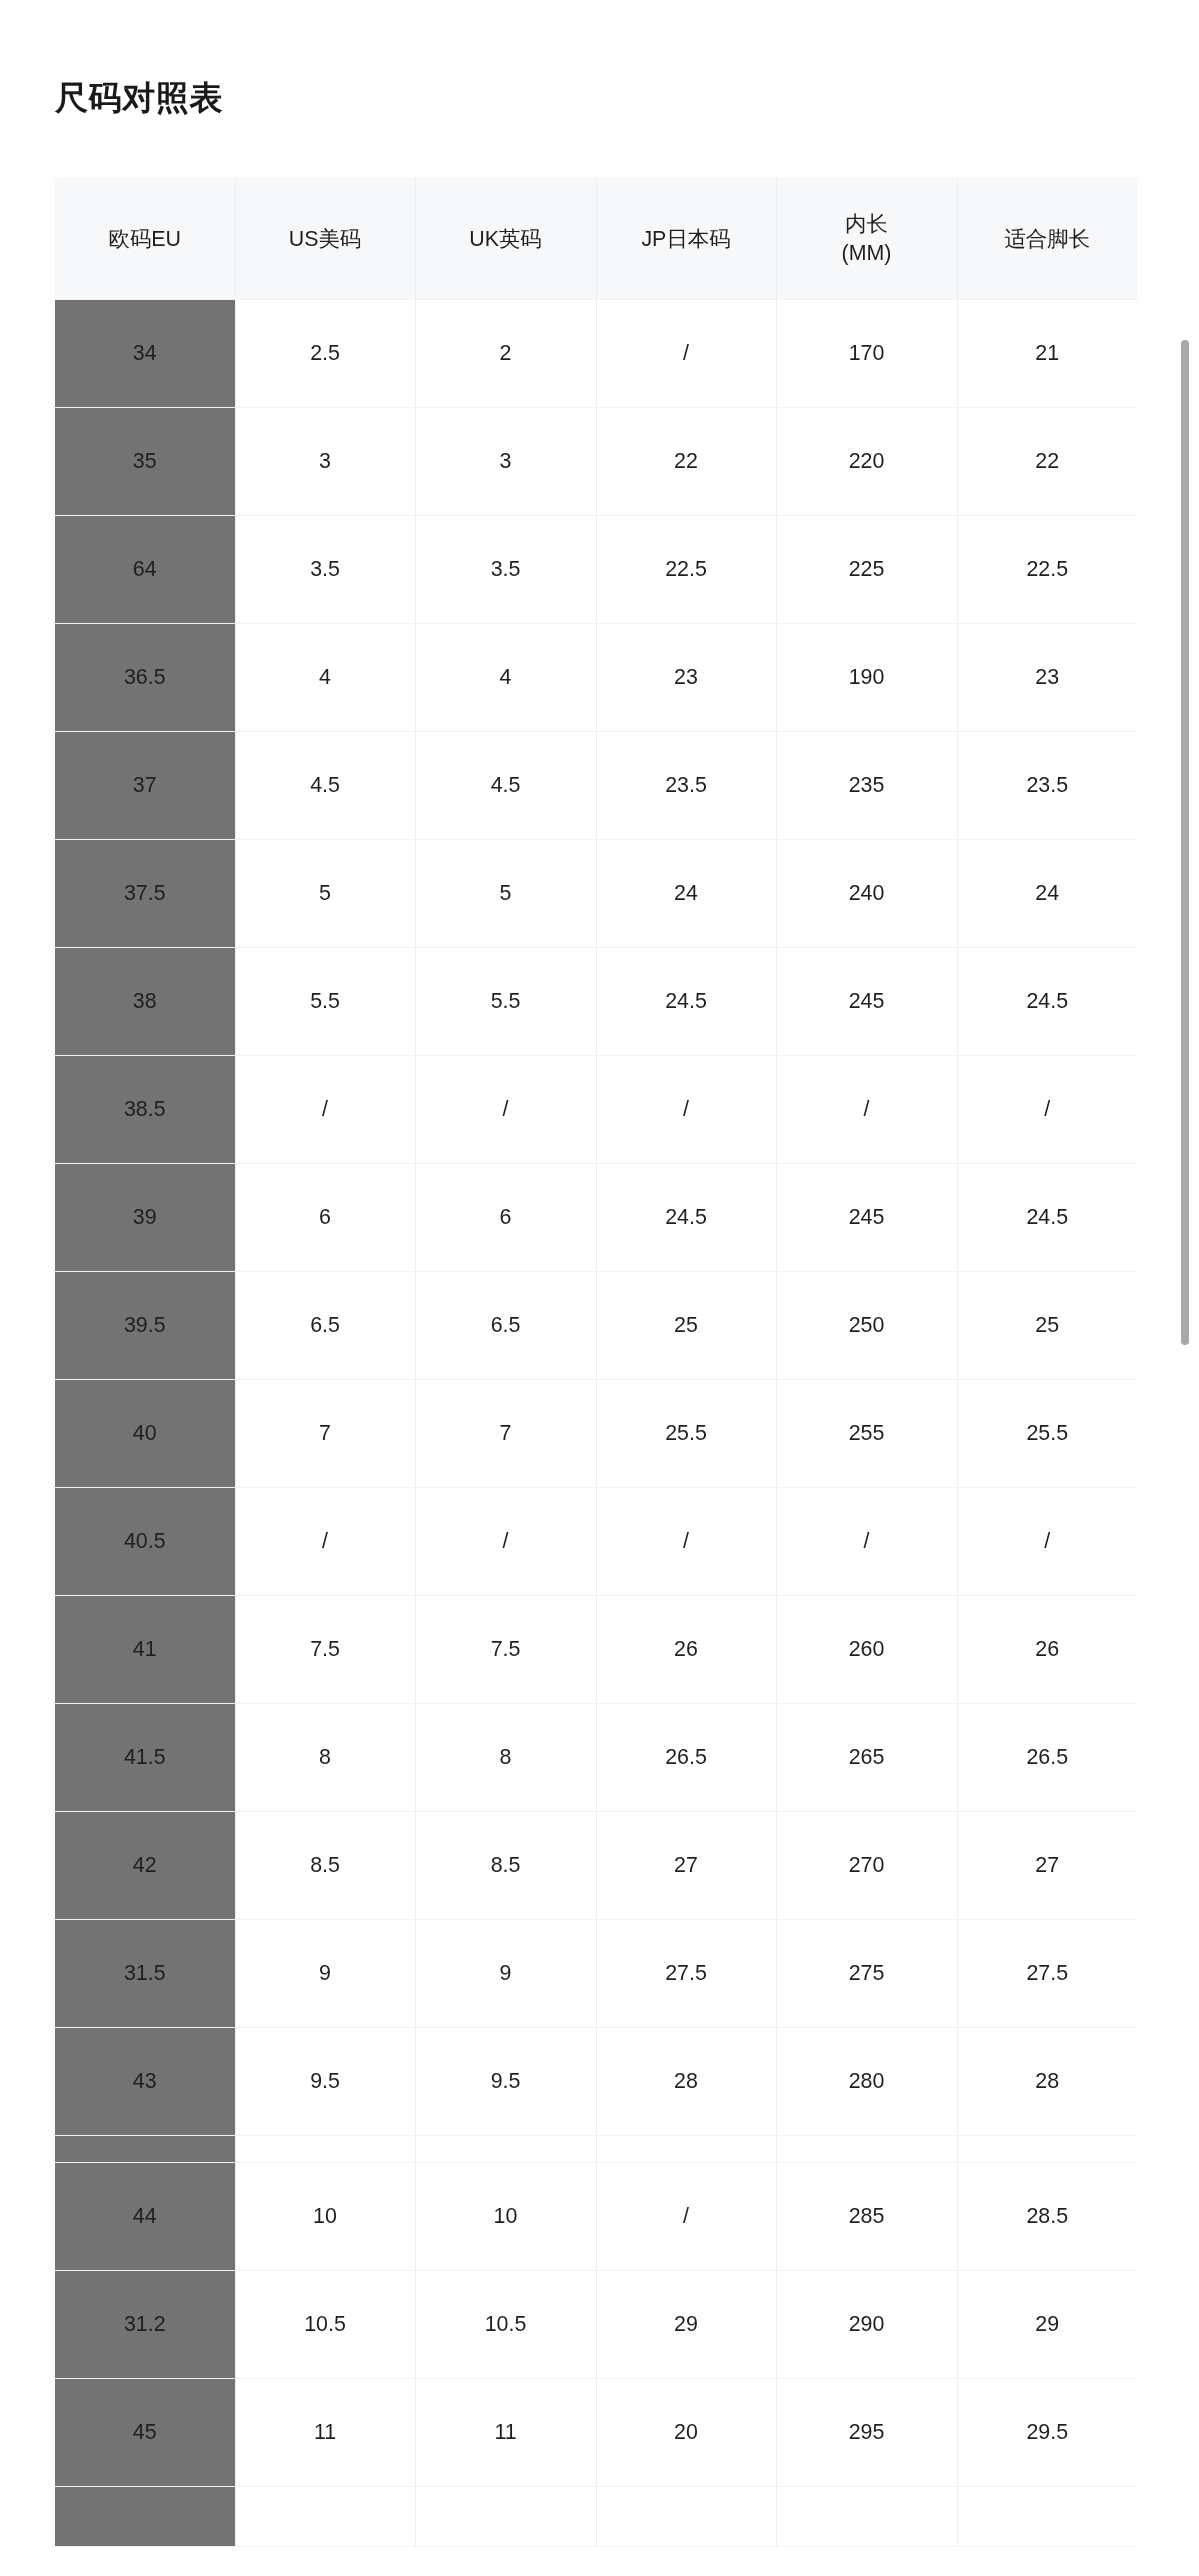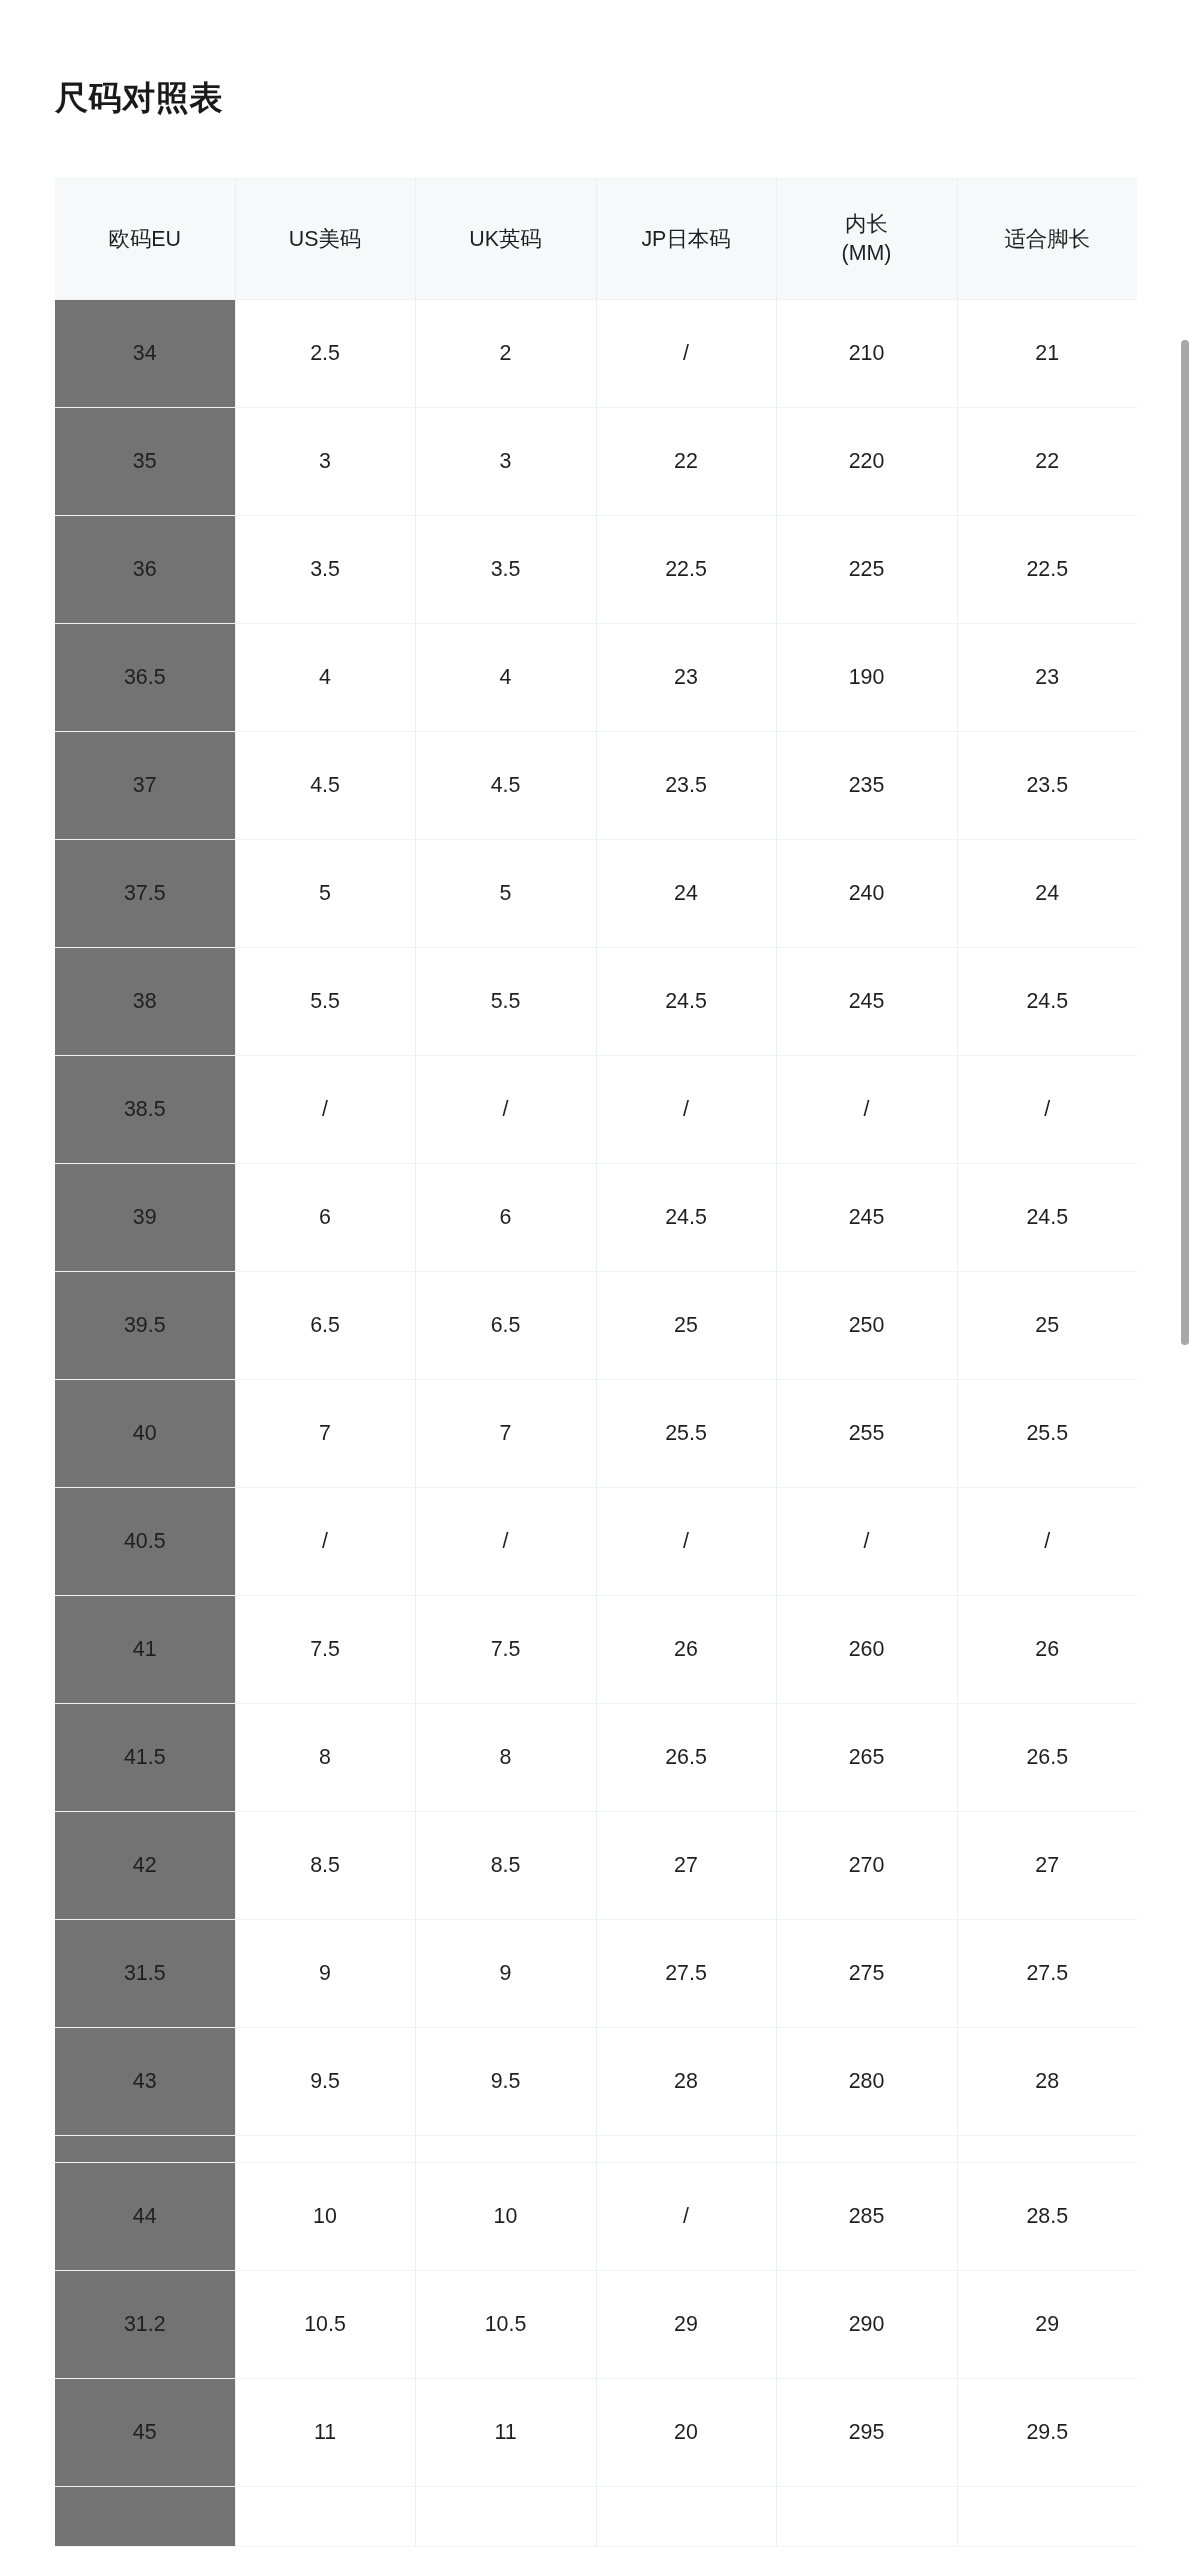--- a/index.html
+++ b/index.html
@@ -128,33 +128,33 @@
               <span class="hdr-line">适合脚长</span>
             </th>
           </tr>
       </thead>
       <tbody id="table-body">
           <tr>
             <td class="first-col">34</td>
             <td>2.5</td>
             <td>2</td>
             <td>/</td>
-            <td>210</td>
+            <td>170</td>
             <td>21</td>
           </tr>
           <tr>
             <td class="first-col">35</td>
             <td>3</td>
             <td>3</td>
             <td>22</td>
             <td>220</td>
             <td>22</td>
           </tr>
           <tr>
-            <td class="first-col">36</td>
+            <td class="first-col">64</td>
             <td>3.5</td>
             <td>3.5</td>
             <td>22.5</td>
             <td>225</td>
             <td>22.5</td>
           </tr>
           <tr>
             <td class="first-col">36.5</td>
             <td>4</td>
             <td>4</td>

